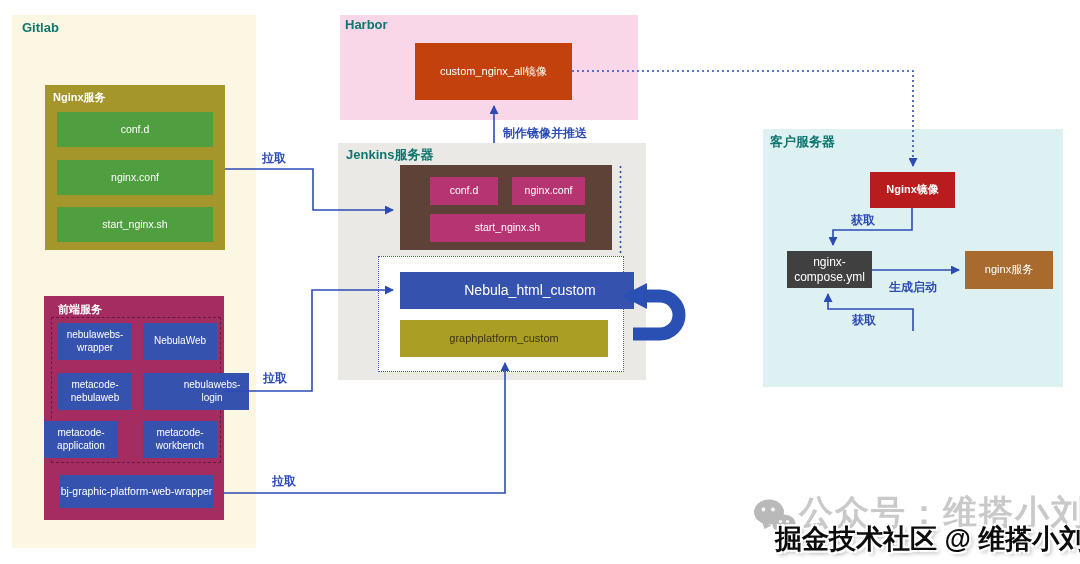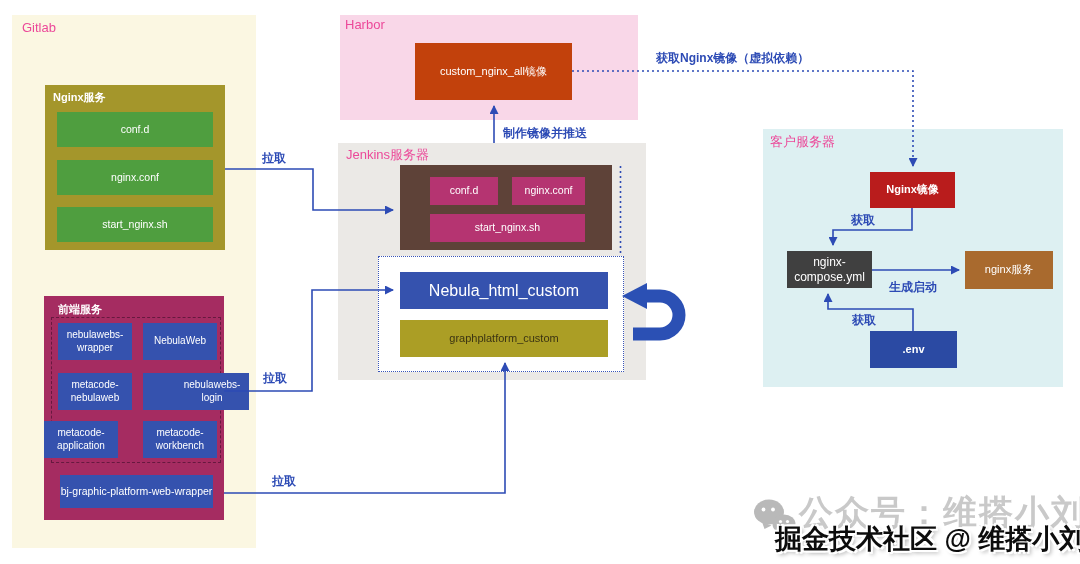--- a/index.html
+++ b/index.html
@@ -1,21 +1,21 @@
 <!DOCTYPE html>
 <html><head>
 <meta charset="utf-8">
 <style>
   html,body{margin:0;padding:0;background:#fff;}
   #canvas{
     position:relative;width:1080px;height:564px;background:#ffffff;
     font-family:"Liberation Sans", sans-serif;overflow:hidden;
   }
   .panel{position:absolute;}
-  .panel-title{position:absolute;font-weight:normal;color:#ec4899;font-size:13px;white-space:nowrap;}
+  .panel-title{position:absolute;font-weight:bold;color:#0f766e;font-size:13px;white-space:nowrap;}
   .box{
     position:absolute;display:flex;align-items:center;justify-content:center;
     text-align:center;color:#fff;line-height:1.25;overflow-wrap:break-word;
   }
   .box-title{position:absolute;color:#fff;font-weight:bold;font-size:11px;white-space:nowrap;}
   .edge-label{position:absolute;color:#2d4bb5;font-weight:bold;font-size:12px;white-space:nowrap;}
 
   
   #p-gitlab{left:12px;top:15px;width:244px;height:533px;background:#fbf7e2;}
   #p-harbor{left:340px;top:15px;width:298px;height:105px;background:#f9d7e8;}
@@ -46,21 +46,21 @@
   
   #b-custom-image{left:415px;top:43px;width:157px;height:57px;background:#c2410c;font-size:11px;}
 
   
   #b-brown{left:400px;top:165px;width:212px;height:85px;background:#5e4238;}
   .jrepo{background:#b53471;font-size:10.5px;height:28px;}
   #j-confd{left:430px;top:177px;width:68px;}
   #j-nginxconf{left:512px;top:177px;width:73px;}
   #j-start{left:430px;top:214px;width:155px;}
   #jk-dash{position:absolute;left:378px;top:256px;width:246px;height:116px;border:1.5px dotted #3a55b8;background:#fff;box-sizing:border-box;}
-  #b-nebula{left:400px;top:272px;width:208px;height:37px;background:#3552ae;font-size:16px;}
+  #b-nebula{left:400px;top:272px;width:208px;height:37px;background:#3552ae;font-size:14px;padding-left:26px;}
   #b-graph{left:400px;top:320px;width:208px;height:37px;background:#ab9e25;color:#3b3413;font-size:11px;}
 
   
   #b-nginx-image{left:870px;top:172px;width:85px;height:36px;background:#b91c1c;font-size:11px;font-weight:bold;}
   #b-compose{left:787px;top:251px;width:85px;height:37px;background:#404040;font-size:12px;}
   #b-nginx-run{left:965px;top:251px;width:88px;height:38px;background:#a96a2e;font-size:11px;}
   #b-env{left:870px;top:331px;width:87px;height:37px;background:#2b4aa3;font-size:11px;font-weight:bold;}
 
   
   #l-pull1{left:262px;top:150px;}
@@ -125,21 +125,20 @@
   <div class="box jrepo" id="j-confd">conf.d</div>
   <div class="box jrepo" id="j-nginxconf">nginx.conf</div>
   <div class="box jrepo" id="j-start">start_nginx.sh</div>
   <div id="jk-dash"></div>
   <div class="box" id="b-nebula">Nebula_html_custom</div>
   <div class="box" id="b-graph">graphplatform_custom</div>
 
   <div class="box" id="b-nginx-image">Nginx镜像</div>
   <div class="box" id="b-compose">nginx-compose.yml</div>
   <div class="box" id="b-nginx-run">nginx服务</div>
-  <div class="box" id="b-env">.env</div>
 
   <svg id="edges" viewBox="0 0 1080 564">
     <defs>
       <marker id="arr" markerUnits="userSpaceOnUse" markerWidth="10" markerHeight="9" refX="8" refY="4.5" orient="auto">
         <path d="M0,0 L9,4.5 L0,9 Z" fill="#2d4bb5"></path>
       </marker>
     </defs>
     <g stroke="#2d4bb5" stroke-width="1.6" fill="none">
 
       <path d="M 225 169 H 313 V 210 H 393" marker-end="url(#arr)"></path>
@@ -164,21 +163,20 @@
     <g>
       <path d="M 633 334 H 660 A 19 19 0 0 0 660 296 H 647" stroke="#2b50b4" stroke-width="13" fill="none"></path>
       <polygon points="622,296 647,283 647,309" fill="#2b50b4"></polygon>
     </g>
   </svg>
 
   <div class="edge-label" id="l-pull1">拉取</div>
   <div class="edge-label" id="l-pull2">拉取</div>
   <div class="edge-label" id="l-pull3">拉取</div>
   <div class="edge-label" id="l-push">制作镜像并推送</div>
-  <div class="edge-label" id="l-virtual">获取Nginx镜像（虚拟依赖）</div>
   <div class="edge-label" id="l-fetch1">获取</div>
   <div class="edge-label" id="l-generate">生成启动</div>
   <div class="edge-label" id="l-fetch2">获取</div>
 
   <svg id="wm-icon" width="46" height="44" viewBox="0 0 46 44">
     <ellipse cx="17" cy="15" rx="15" ry="12.5" fill="#b9b9b9"></ellipse>
     <path d="M10 25 l2.5 7 l7 -3.5 z" fill="#b9b9b9"></path>
     <ellipse cx="32" cy="27" rx="11.5" ry="9.5" fill="#b9b9b9"></ellipse>
     <path d="M37 34.5 l2 5.5 l-6.5 -2.5 z" fill="#b9b9b9"></path>
     <circle cx="11.5" cy="12.5" r="1.9" fill="#fff"></circle>

